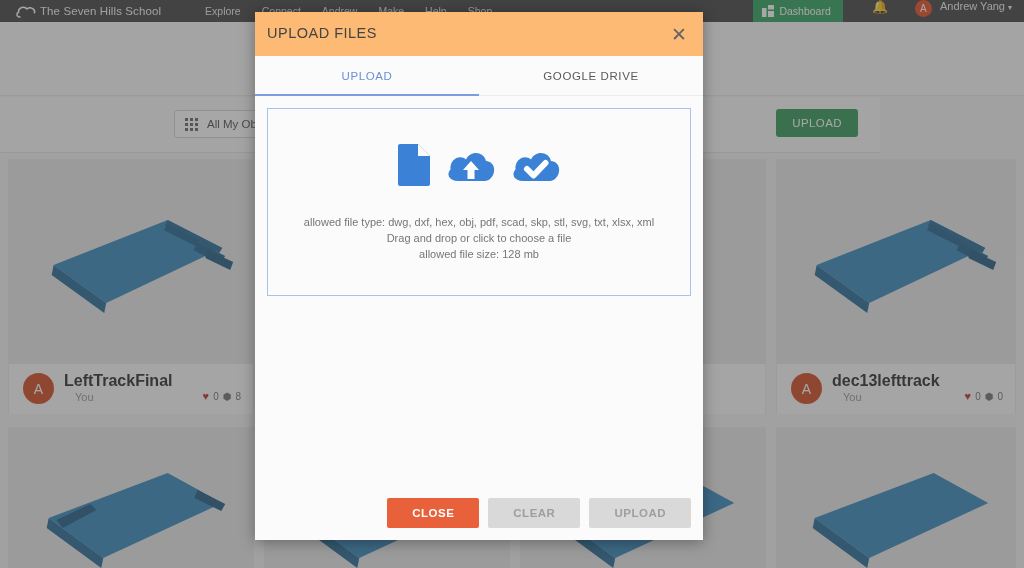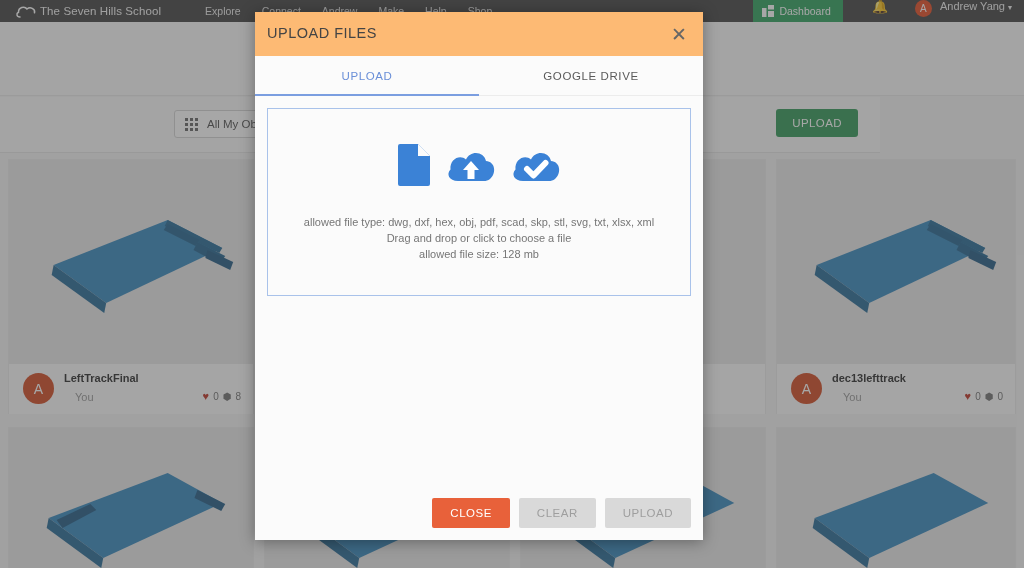--- a/index.html
+++ b/index.html
@@ -62,21 +62,21 @@
   .cards { position:absolute; top:131px; left:0; width:1024px; height:415px; }
   .card { position:absolute; background:#fbfbfb; border:1px solid #ececec; }
   .card-thumb { position:absolute; left:0; top:0; right:0; height:204px; background:#e9e9e9; overflow:hidden; }
   .card-thumb svg { display:block; width:100%; height:100%; }
   .card-info { position:absolute; left:0; right:0; top:204px; height:50px; background:#fcfcfc; }
   .card-avatar {
     position:absolute; left:14px; top:9px; width:31px; height:31px; border-radius:50%;
     background:#d4502a; color:#fff; display:flex; align-items:center; justify-content:center;
     font-size:14px;
   }
-  .card-title { position:absolute; left:55px; top:8px; font-size:11px; color:#333; font-weight:bold; white-space:nowrap; }
+  .card-title { position:absolute; left:55px; top:8px; font-size:16px; color:#333; font-weight:bold; white-space:nowrap; }
   .card-owner { position:absolute; left:66px; top:27px; font-size:11px; color:#9a9a9a; }
   .card-stats { position:absolute; right:12px; top:26px; display:flex; align-items:center; gap:4px; font-size:10px; color:#777; }
   .heart { color:#c0392b; font-size:11px; }
   .cube { font-size:10px; color:#777; }
 
   
   .overlay { position:absolute; inset:0; background:rgba(60,60,60,0.45); }
 
   
   .modal {
@@ -110,21 +110,21 @@
   }
   .dz-icons { display:flex; align-items:center; gap:13px; margin-bottom:28px; }
   .dz-icons svg { display:block; }
   .dz-text { text-align:center; }
   .dz-line { font-size:11px; color:#767676; line-height:16px; }
   .modal-foot {
     position:relative; flex:0 0 54px; height:54px;
     display:flex; align-items:center; justify-content:flex-end; gap:9px; padding-right:12px;
     background:#fbfbfb;
   }
-  .btn { font-size:11.5px; letter-spacing:.5px; padding:9px 18px; border:none; border-radius:2px; cursor:pointer; }
+  .btn { font-size:11.5px; letter-spacing:.5px; padding:9px 25px; border:none; border-radius:2px; cursor:pointer;font-weight:bold; }
   .btn-close { background:#e8613a; color:#fff; }
   .btn-disabled { background:#d9d9d9; color:#9e9e9e; cursor:default; }
 </style>
 </head>
 <body>
 
 <div id="root">
 
   <div class="app">
 

